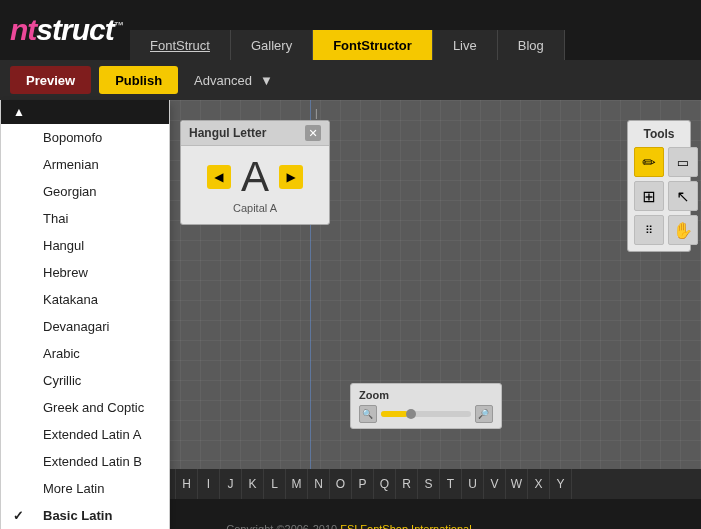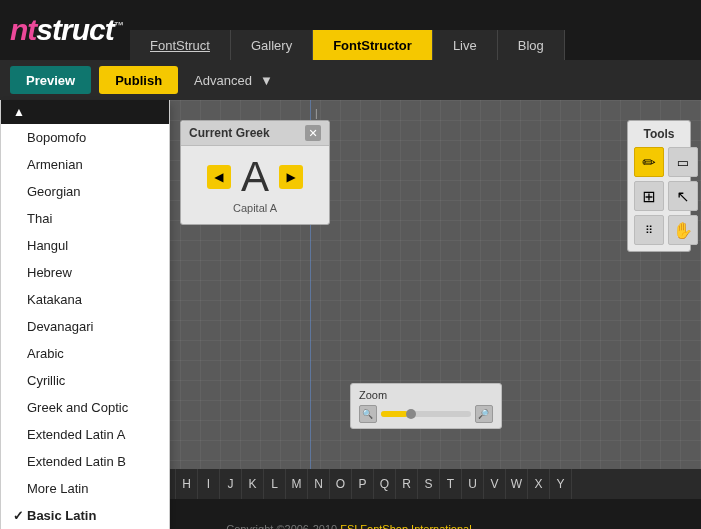--- a/index.html
+++ b/index.html
@@ -69,21 +69,21 @@
       border-radius: 3px;
       cursor: pointer;
       font-size: 13px;
       font-weight: bold;
     }
     .toolbar-btn.yellow {
       background: #f5c800;
       color: #000;
     }
     .toolbar-btn.grey {
-      background: #0f766e;
+      background: #7f1d1d;
       color: #fff;
     }
     .advanced-btn {
       display: flex;
       align-items: flex-start;
       gap: 8px;
       color: #ccc;
       cursor: pointer;
       font-size: 13px;
       padding: 0 8px;
@@ -282,21 +282,21 @@
       font-size: 11px;
       color: #999;
     }
     .charset-item {
       padding: 6px 12px;
       font-size: 13px;
       color: #222;
       cursor: pointer;
       display: flex;
       align-items: center;
-      gap: 0;
+      gap: 16px;
     }
     .charset-item .check-mark { width: 14px; font-size: 13px; }
 
     
     .charset-panel {
       position: absolute;
       top: 0;
       left: 0;
       background: #fff;
       border: 1px solid #ccc;
@@ -321,21 +321,21 @@
       bottom: 40px;
       left: 350px;
       background: #e0e0e0;
       border: 1px solid #bbb;
       border-radius: 3px;
       padding: 5px 8px;
       z-index: 30;
     }
     .zoom-title {
       font-size: 11px;
-      font-weight: normal;
+      font-weight: bold;
       color: #333;
       margin-bottom: 4px;
     }
     .zoom-controls {
       display: flex;
       align-items: center;
       gap: 4px;
     }
     .zoom-min-btn, .zoom-max-btn {
       width: 18px;
@@ -503,21 +503,21 @@
 
   <div class="grid-area">
     <div class="grid-canvas">
       <div class="grid-vline"></div>
       <div class="grid-ruler">|</div>
     </div>
   </div>
 
   <div class="current-letter-popup">
     <div class="popup-header">
-      <span class="popup-title">Current Greek</span>
+      <span class="popup-title">Hangul Letter</span>
       <div class="popup-close">✕</div>
     </div>
     <div class="popup-body">
       <div class="letter-nav">
         <div class="nav-arrow">◀</div>
         <div class="letter-display">A</div>
         <div class="nav-arrow">▶</div>
       </div>
       <div class="letter-label">Capital A</div>
     </div>

